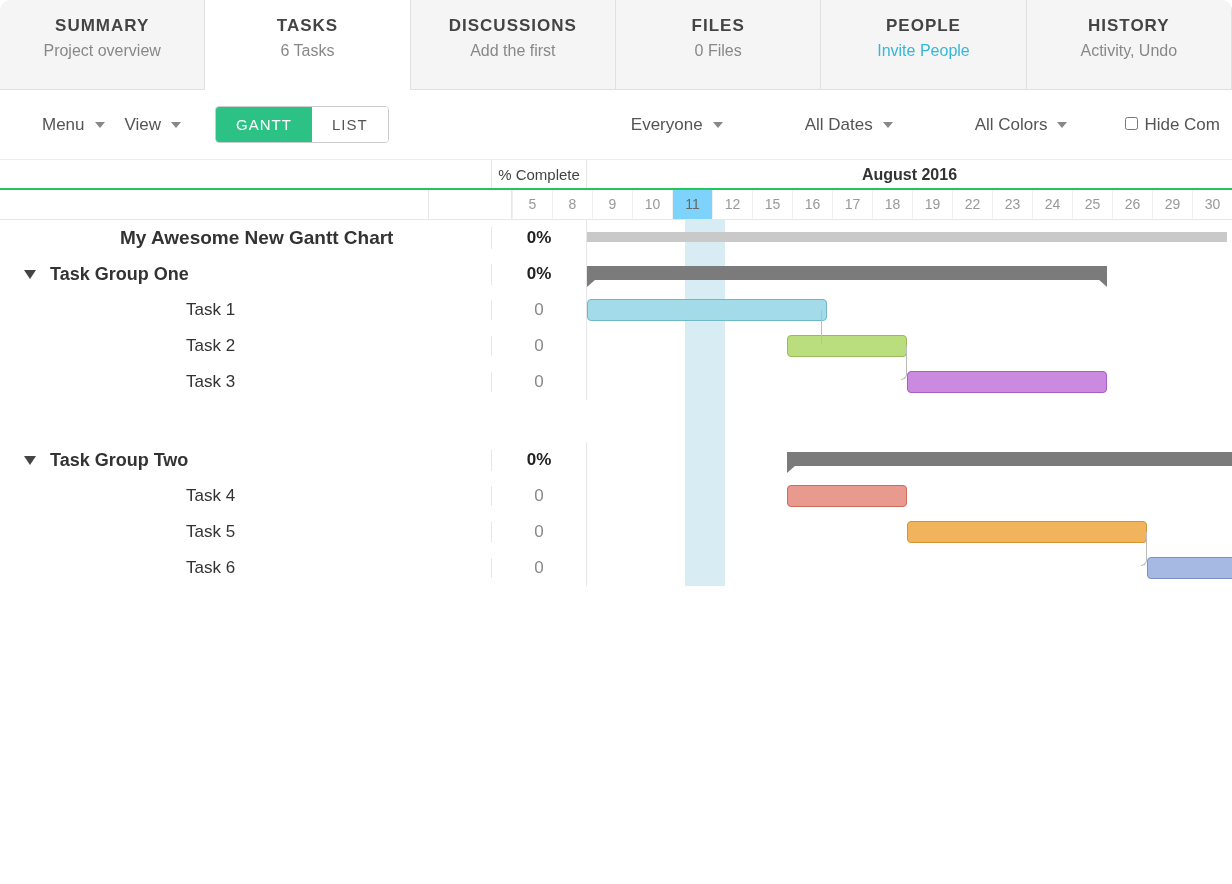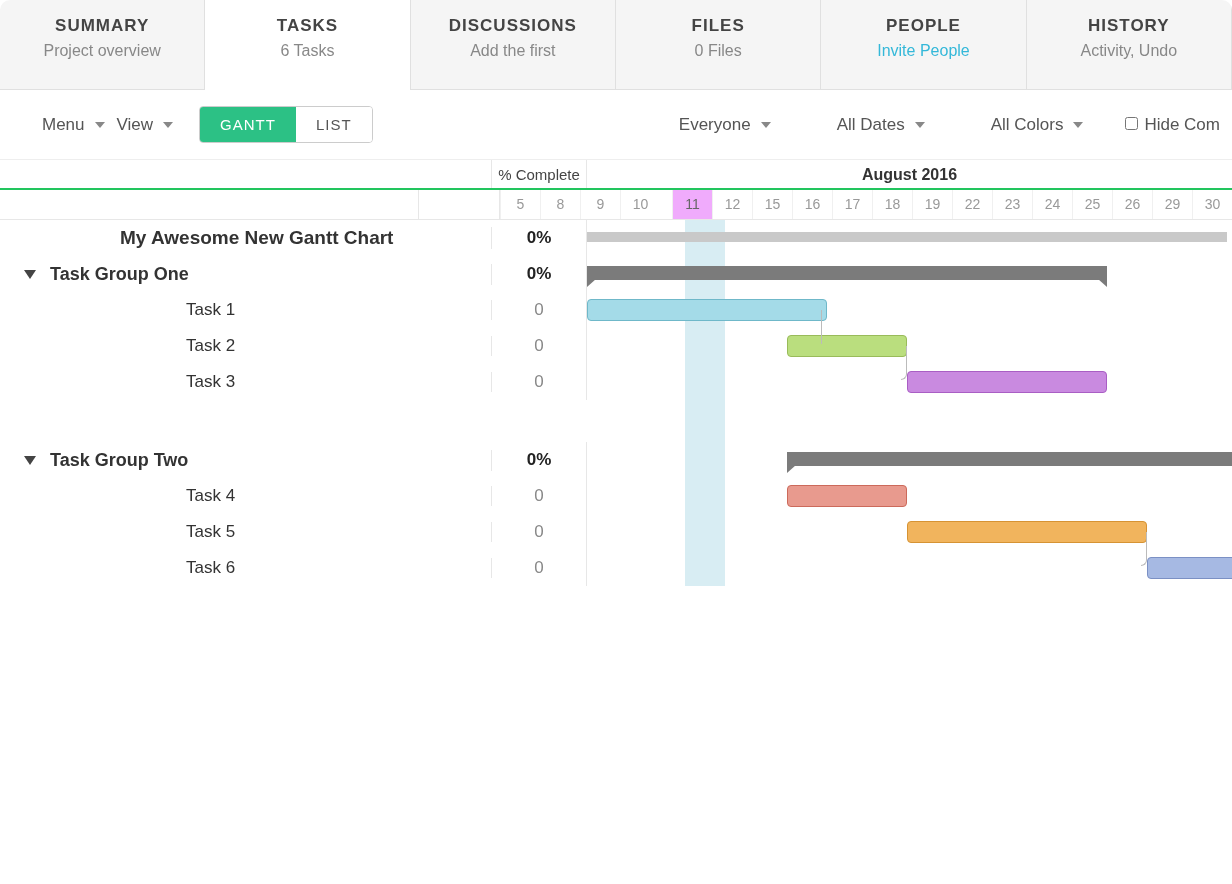--- a/index.html
+++ b/index.html
@@ -7,21 +7,21 @@
 
 
 .tabs { display: flex; height: 90px; background: #f5f5f5; }
 .tab { flex: 1; text-align: center; padding-top: 16px; border-right: 1px solid #e0e0e0; border-bottom: 1px solid #e0e0e0; cursor: pointer; }
 .tab.active { background: #fff; border-bottom: none; }
 .tab .title { font-weight: 600; letter-spacing: 1px; color: #444; font-size: 17px; }
 .tab .sub { margin-top: 6px; color: #888; font-size: 16px; }
 .tab .sub.link { color: #34b8d9; }
 
 
-.toolbar { display: flex; align-items: center; height: 70px; padding: 0 12px 0 38px; border-bottom: 1px solid #eee; gap: 4px; }
+.toolbar { display: flex; align-items: center; height: 70px; padding: 0 12px 0 38px; border-bottom: 1px solid #eee; gap: 12px; }
 .tb-btn { display: inline-flex; align-items: center; gap: 6px; color: #555; cursor: pointer; font-size: 17px; padding: 6px 4px; }
 .chev { width:0; height:0; border-left:5px solid transparent; border-right:5px solid transparent; border-top:6px solid #888; margin-left:4px; }
 .seg { display:flex; border:1px solid #ccc; border-radius:4px; overflow:hidden; margin-left:18px; }
 .seg button { border:none; padding:9px 20px; font-size:15px; letter-spacing:1px; background:#fff; color:#555; cursor:pointer; font-family:inherit; }
 .seg button.on { background:#2cc185; color:#fff; }
 .spacer { flex:1; }
 .hidecom { display:flex; align-items:flex-start; gap:6px; color:#555; font-size:17px; }
 .hidecom input { margin-top:2px; }
 
 
@@ -30,21 +30,21 @@
 .pct-col  { width:95px;  border-right:1px solid #e7e7e7; text-align:center; }
 .chart-col{ flex:1; position:relative; }
 
 .month-row { height:30px; display:flex; }
 .month-row .pct-col { font-size:15px; color:#444; line-height:30px; }
 .month-row .chart-col { text-align:center; font-size:16px; font-weight:600; color:#333; line-height:30px; }
 
 .day-row { height:30px; display:flex; font-size:14px; color:#999; border-bottom:1px solid #e7e7e7; }
 .day-row .chart-col { display:flex; }
 .day-cell { width:40px; text-align:center; line-height:28px; border-left:1px solid #f0f0f0; }
-.day-cell.today { background:#f0abfc; color:#666;margin-left:12px; }
+.day-cell.today { background:#7dd3fc; color:#666; }
 
 
 .body { position:relative; }
 .today-col { position:absolute; top:0; bottom:0; width:40px; background:#d8edf3; z-index:0; }
 .row { display:flex; height:36px; align-items:center; position:relative; }
 .row .left-col { padding-left:24px; font-size:17px; color:#333; display:flex; align-items:center; }
 .row .pct-col { font-size:17px; color:#888; line-height:36px; font-weight:600;}
 .row.project .left-col { padding-left:120px; font-weight:700; font-size:19px; }
 .row.project .pct-col { color:#222; font-weight:700; }
 .row.group .left-col { font-weight:700; font-size:18px; }

